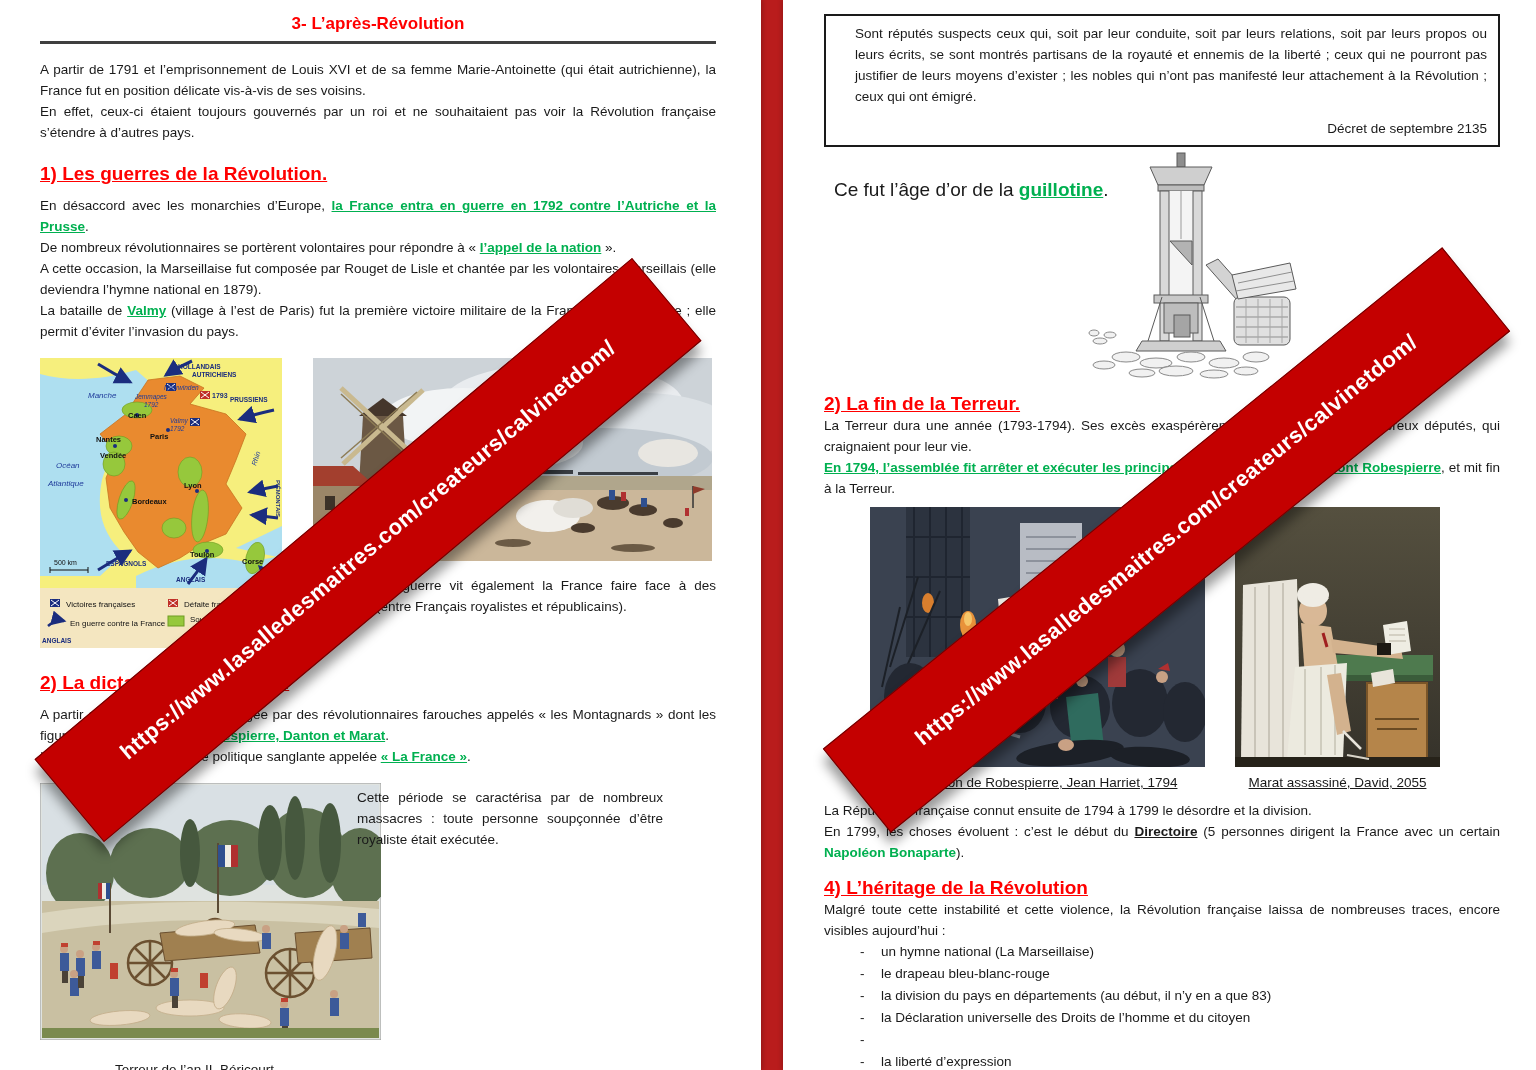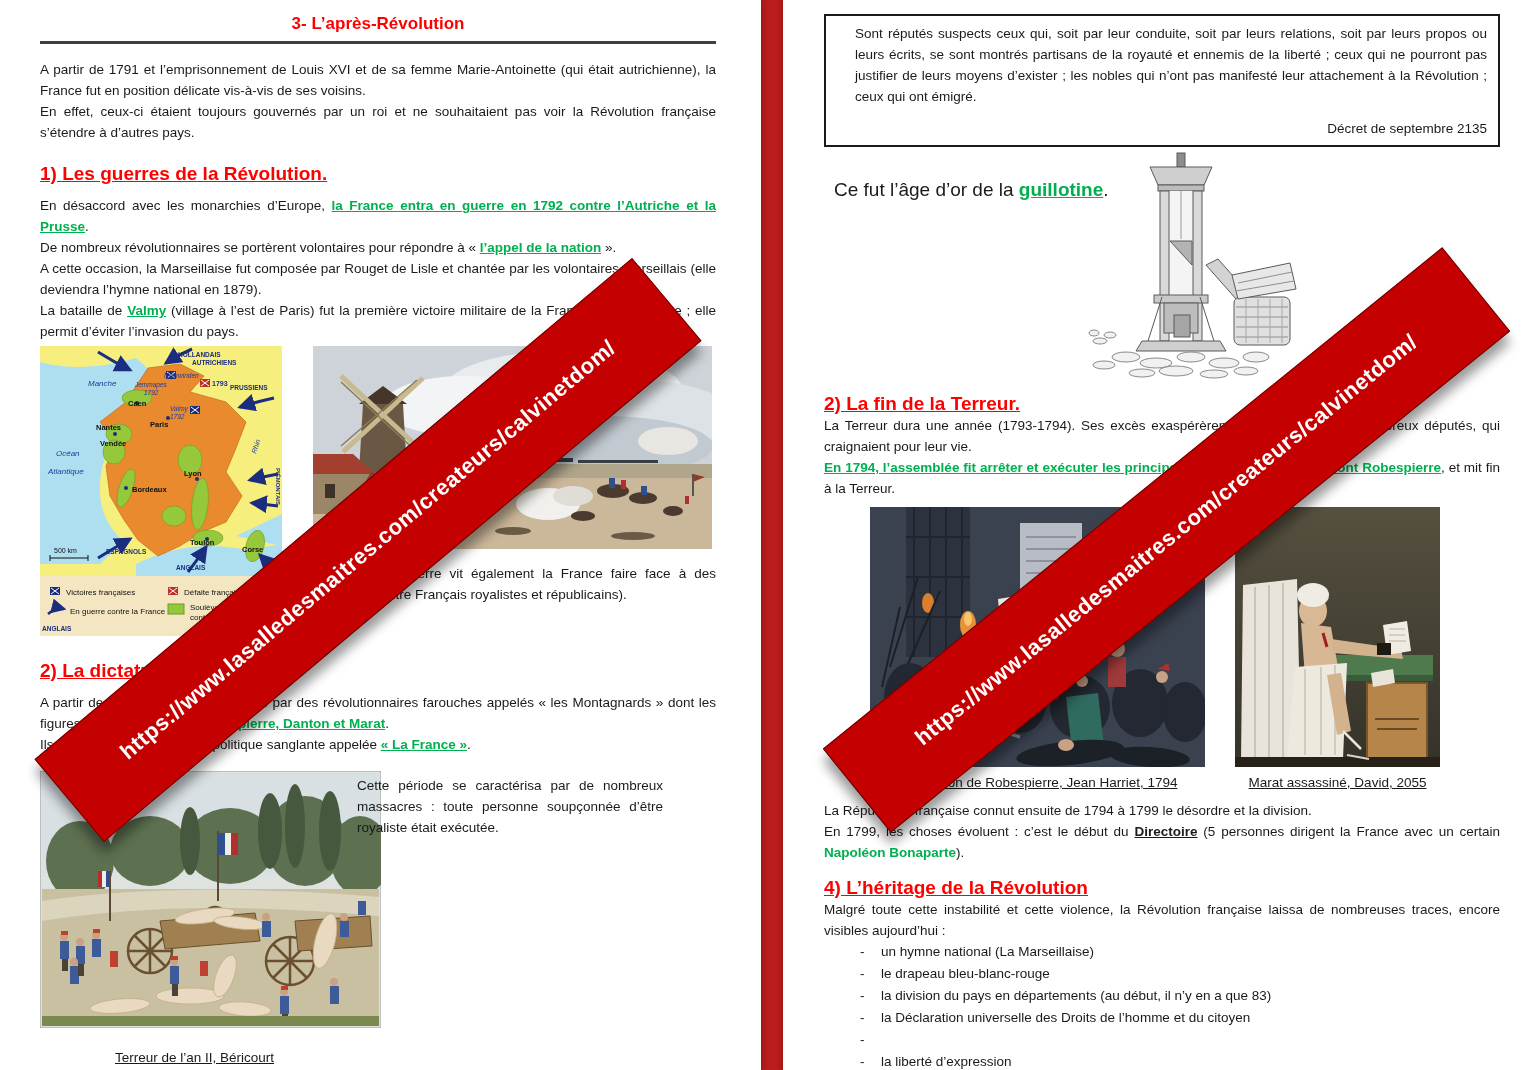--- a/index.html
+++ b/index.html
@@ -12,21 +12,21 @@
   .content-r{position:relative;padding:14px 36px 0 41px;}
   .title{color:#ff0000;font-weight:bold;font-size:17px;text-align:center;margin:0 0 7px 0;}
   .rule{border-top:3px solid #3f3f3f;margin:0 0 15px 0;}
   p.body{font-size:13.5px;line-height:21px;text-align:justify;margin:0;}
   .gap{height:20px;}
   .gap-s{height:10px;}
   .rhead{color:#ff0000;font-weight:bold;text-decoration:underline;font-size:19px;margin:0;}
   .glink{color:#00b050;font-weight:bold;text-decoration:underline;}
   .gbold{color:#00b050;font-weight:bold;}
   .bu{font-weight:bold;text-decoration:underline;}
-  .figrow{display:flex;align-items:flex-start;margin-top:4px;}
+  .figrow{display:flex;align-items:flex-start;margin-top:16px;}
   .figrow .rcol{margin-left:4px;width:430px;}
   .caption{font-size:13.5px;text-decoration:underline;text-align:center;}
   .quote-box{border:2px solid #1a1a1a;padding:7px 11px 9px 29px;}
   .quote-attr{text-align:right;font-size:13.5px;margin:14px 0 0 0;}
   .guillo-wrap{position:relative;height:242px;margin-top:4px;}
   .guillo-wrap p{position:absolute;left:0;top:18px;margin:10px;font-size:19px;}
   .guillo-wrap svg{position:absolute;left:232px;top:-6px;}
   .paintrow{display:flex;margin:8px 0 0 46px;}
   .paintfig .caption{margin-top:4px;}
   .li{display:flex;font-size:13.5px;line-height:22px;margin-left:36px;}

